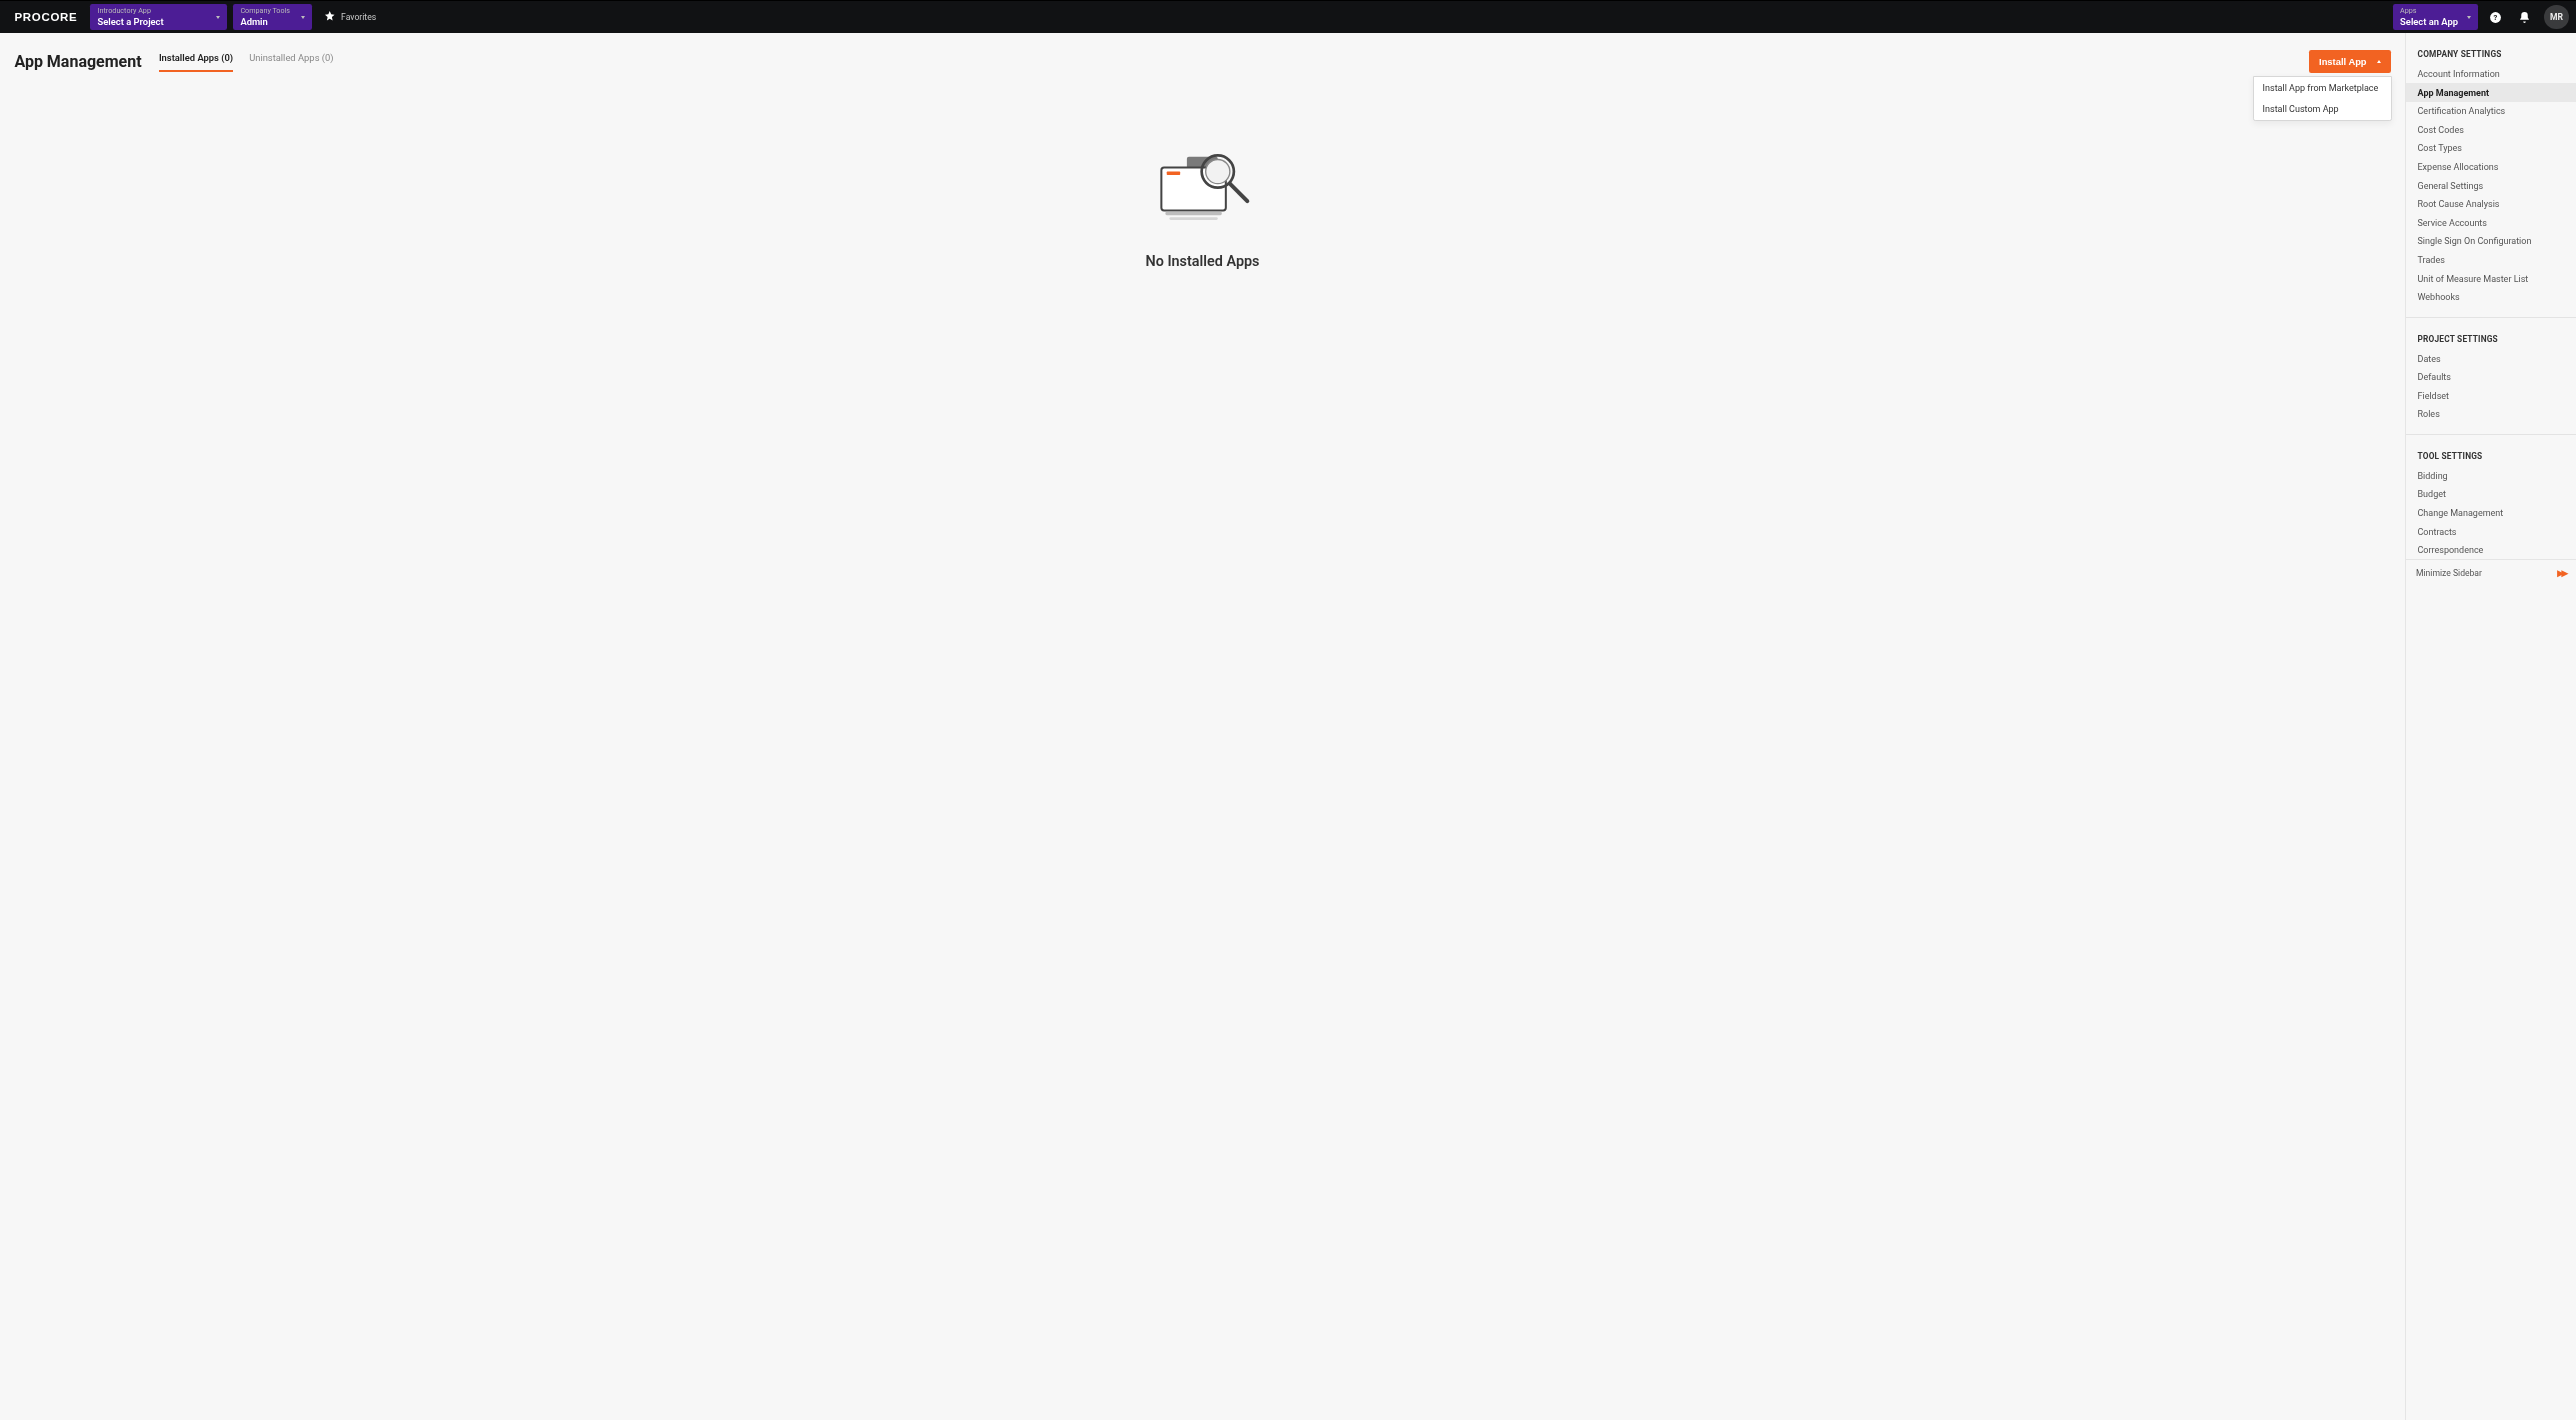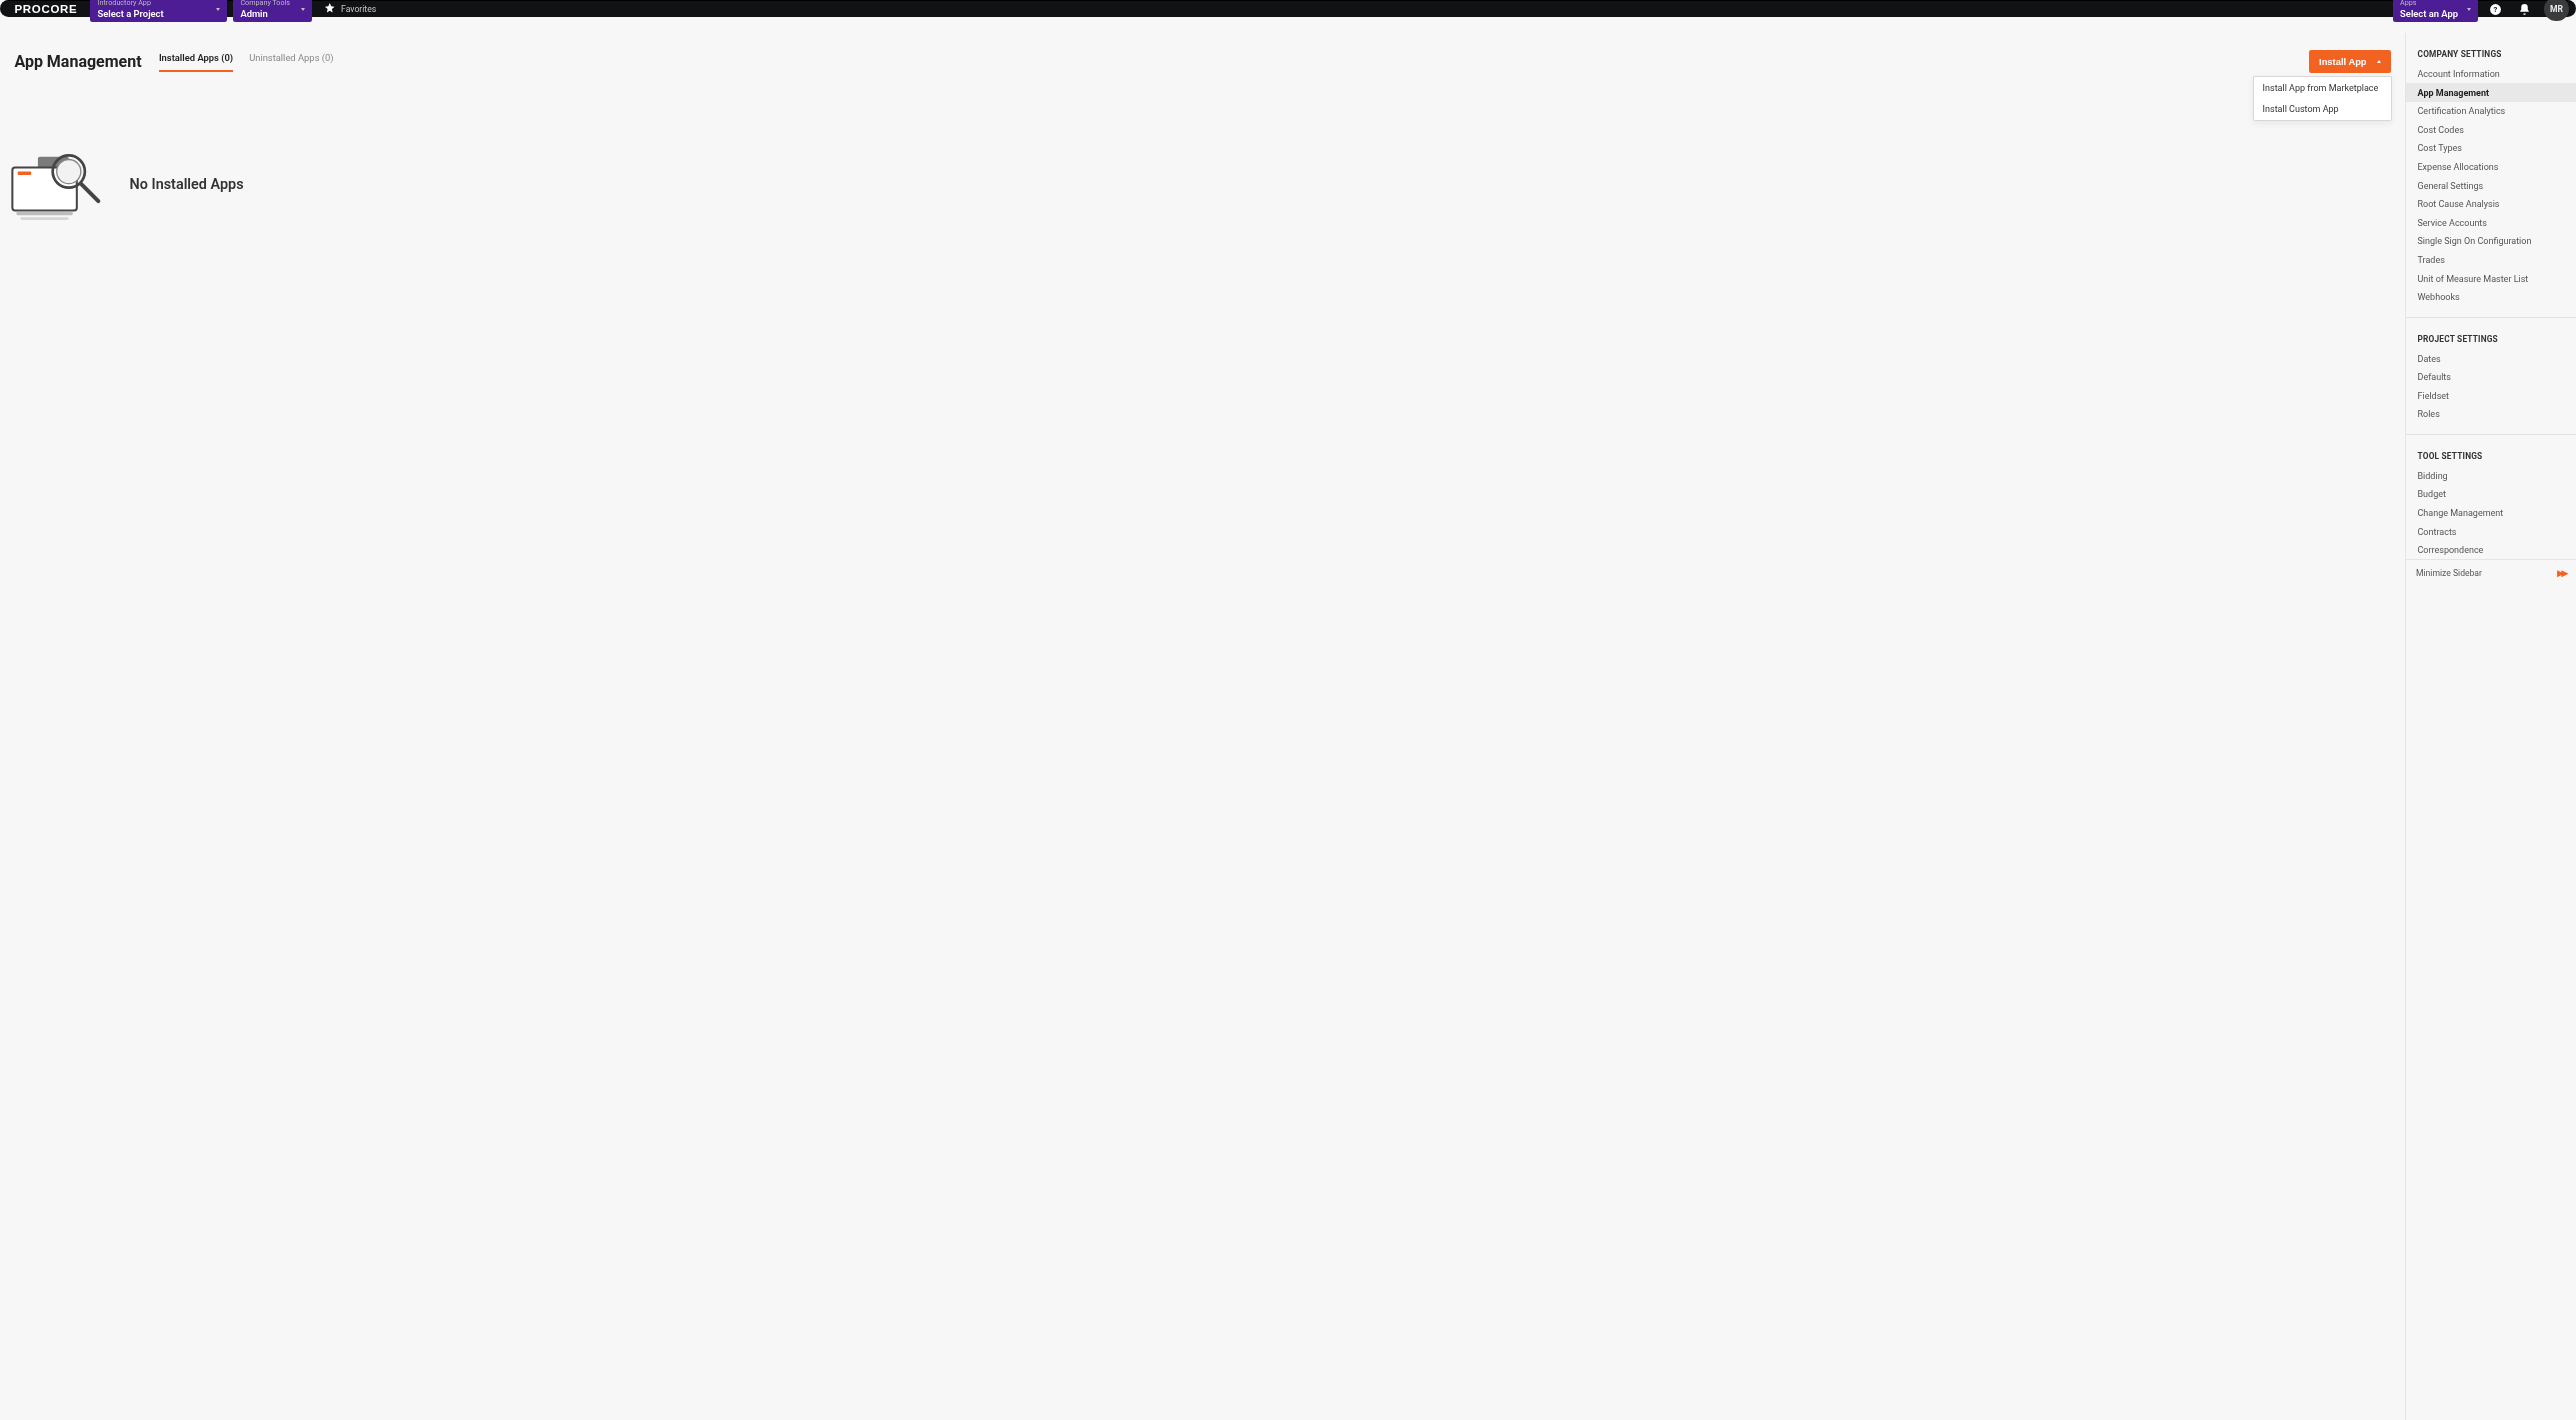--- a/index.html
+++ b/index.html
@@ -2,28 +2,27 @@
 <html style="font-size:11.5px"><head>
 <meta charset="utf-8">
 <style>
   * { box-sizing: border-box; margin: 0; padding: 0; }
   html, body { width: 100%; height: 100%; font-family: -apple-system, BlinkMacSystemFont, "Segoe UI", Roboto, Helvetica, Arial, sans-serif; color: #333; background: #f7f7f7; }
   body { position: relative; }
 
   
   .topbar {
     background: #111214;
-    height: 17px;
+    height: 33px;
     border-top: 1.4px solid #000;
     display: flex;
     align-items: center;
     padding: 0 7.2px;
     gap: 5.8px;
     color: #fff;
-    border-radius: 15px;
   }
   .logo {
     font-weight: 800;
     letter-spacing: 0.7px;
     font-size: 11.5px;
     padding: 0 7.2px;
     white-space: nowrap;
     display: flex;
     align-items: center;
   }
@@ -221,21 +220,21 @@
     margin-left: auto;
     font-size: 9px;
     font-weight: 600;
     color: #222;
   }
 
   
   .empty-state {
     margin-top: 65px;
     display: flex;
-    flex-direction: row;
+    flex-direction: column;
     align-items: center;
     gap: 21.6px;
   }
   .empty-illustration {
     width: 108px;
     height: 94px;
   }
   .empty-title {
     font-size: 14.4px;
     font-weight: 600;

